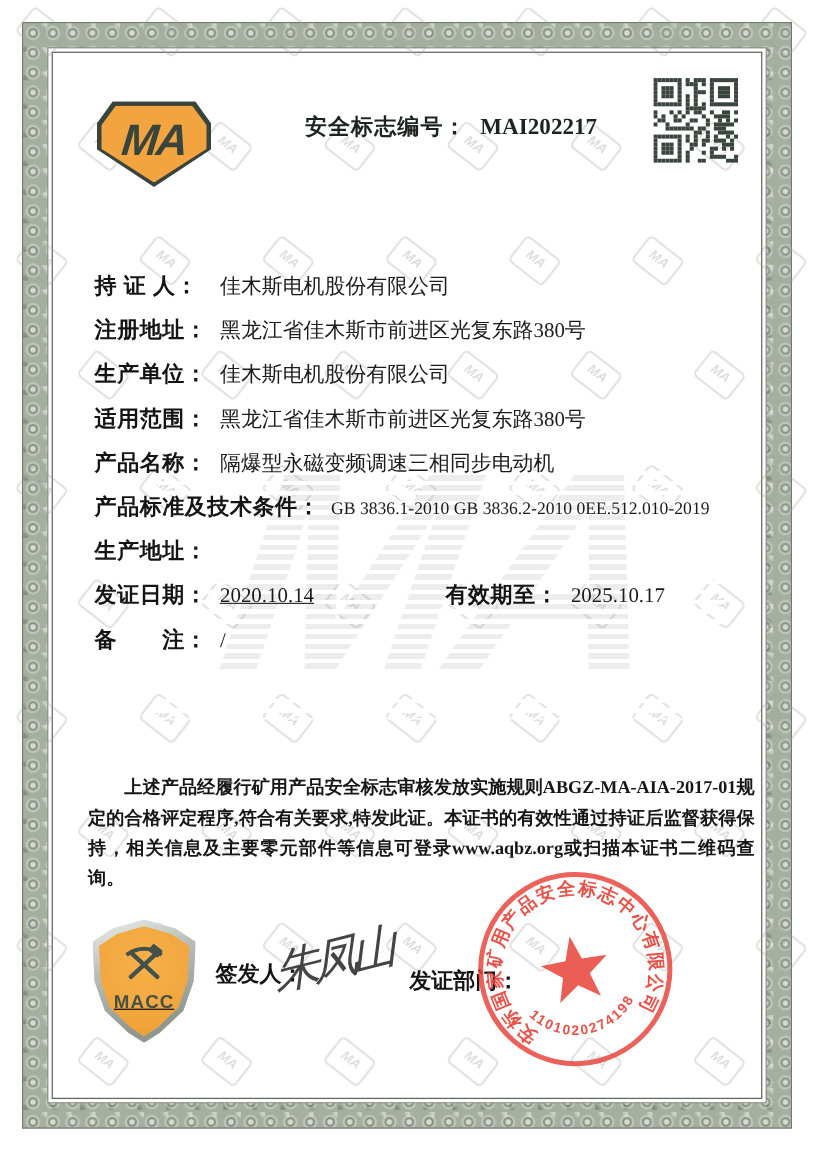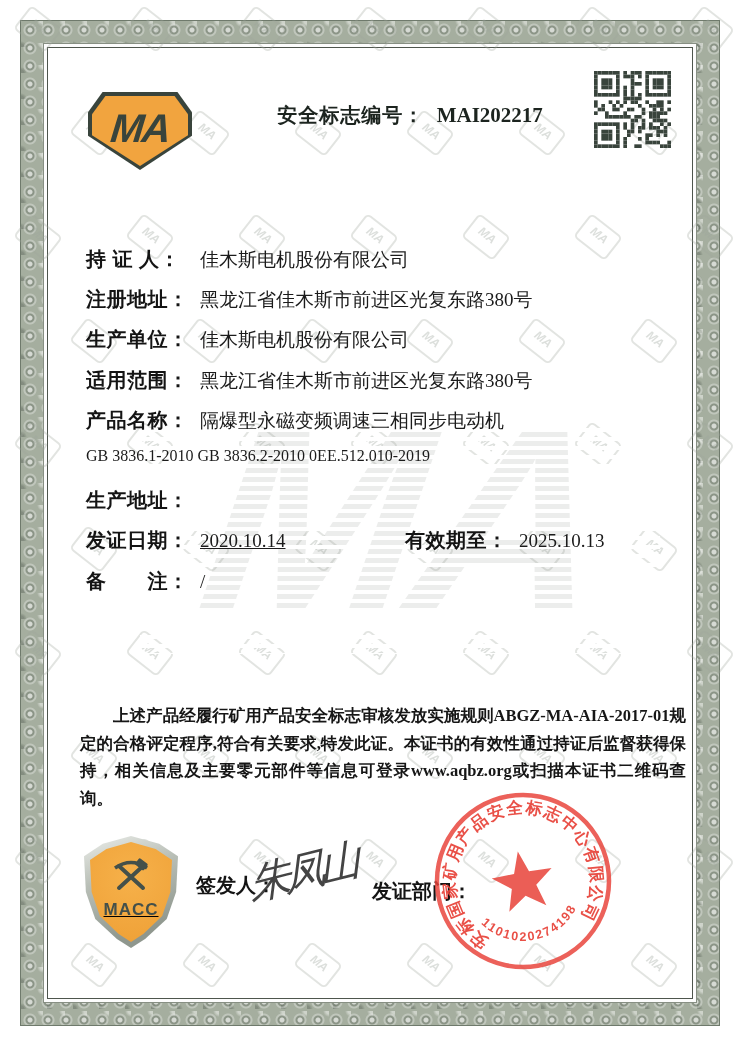--- a/index.html
+++ b/index.html
@@ -414,30 +414,31 @@
       </div>
       <div class="row">
         <span class="flabel">适用范围：</span>
         <span class="fvalue">黑龙江省佳木斯市前进区光复东路380号</span>
       </div>
       <div class="row">
         <span class="flabel">产品名称：</span>
         <span class="fvalue">隔爆型永磁变频调速三相同步电动机</span>
       </div>
       <div class="row">
+        <span class="flabel wide">产品标准及技术条件：</span>
         <span class="fvalue small">GB 3836.1-2010 GB 3836.2-2010 0EE.512.010-2019</span>
       </div>
       <div class="row">
         <span class="flabel">生产地址：</span>
       </div>
       <div class="row">
         <span class="flabel">发证日期：</span>
         <span class="fvalue w205">2020.10.14</span>
         <span class="flabel">有效期至：</span>
-        <span class="fvalue">2025.10.13</span>
+        <span class="fvalue">2025.10.17</span>
       </div>
       <div class="row">
         <span class="flabel">备　　注：</span>
         <span class="fvalue">/</span>
       </div>
     </div>
 
     <p class="statement">上述产品经履行矿用产品安全标志审核发放实施规则ABGZ-MA-AIA-2017-01规定的合格评定程序,符合有关要求,特发此证。本证书的有效性通过持证后监督获得保持，相关信息及主要零元部件等信息可登录www.aqbz.org或扫描本证书二维码查询。</p>
 
     <div class="shield">

